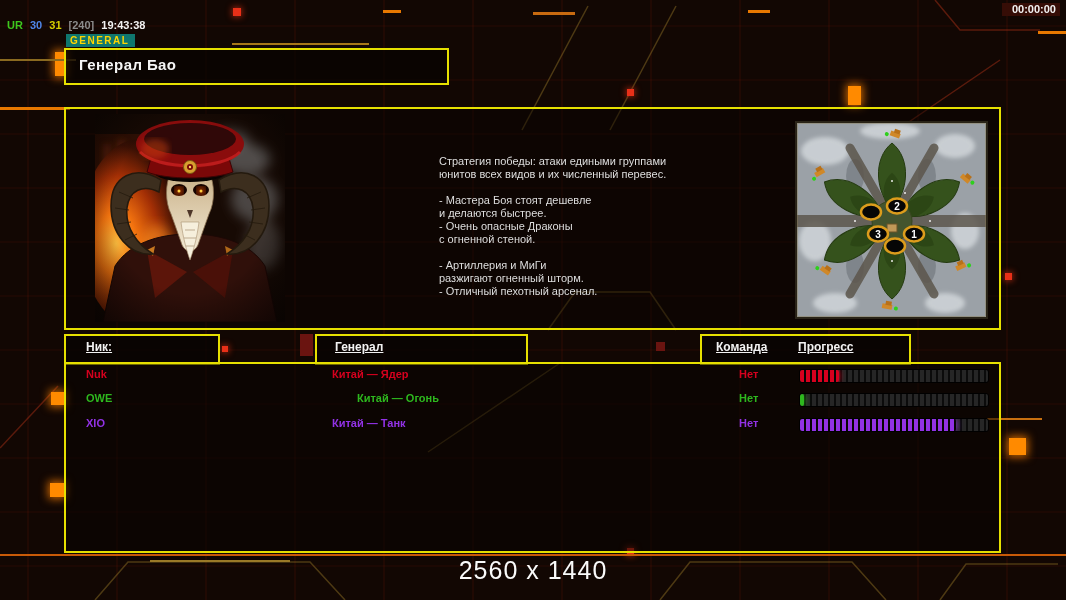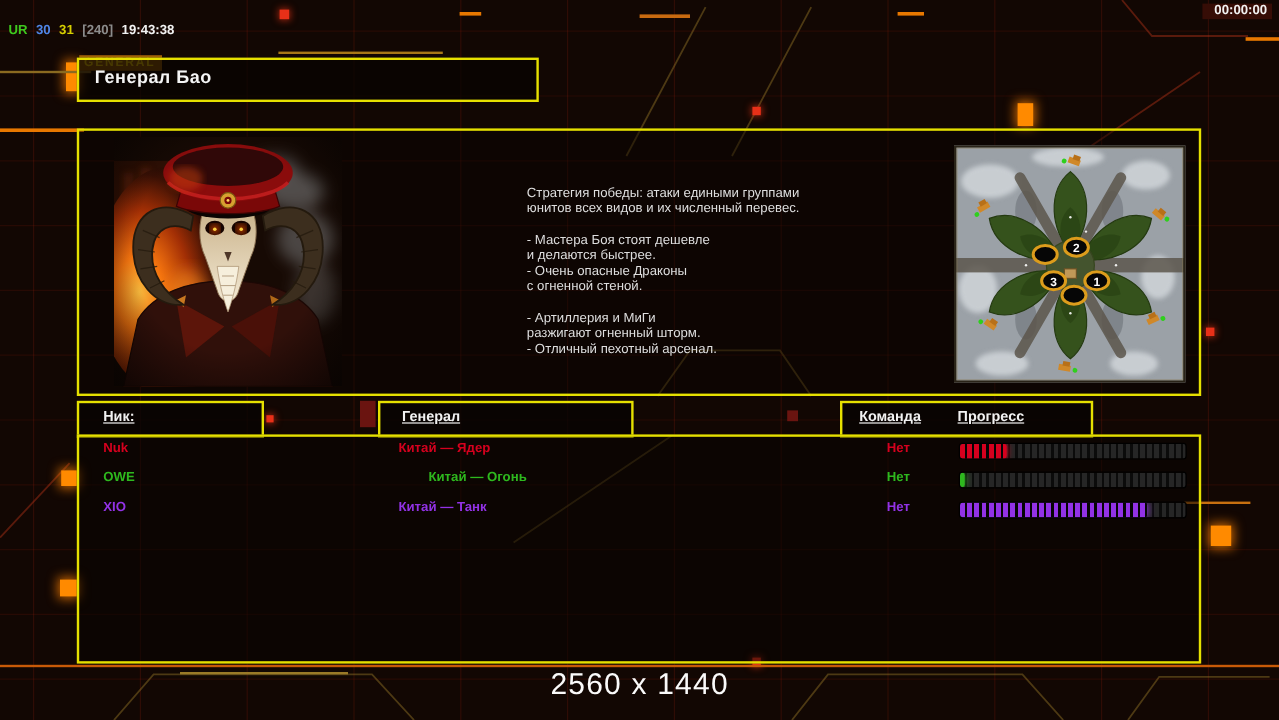--- a/index.html
+++ b/index.html
@@ -7,21 +7,21 @@
           font-family:"Liberation Sans",sans-serif;}
   svg text{font-family:"Liberation Sans",sans-serif;}
   .abs{position:absolute;}
   
   #topbar{position:absolute;left:0;top:0;width:100%;height:20px;font-size:11px;font-weight:bold;}
   #topbar .seg{margin-right:4px;}
   #session-stats{position:absolute;left:7px;top:19px;}
   #match-timer{position:absolute;right:6px;top:3px;color:#f2f2f2;background:#360d06;padding:0 4px 1px 10px;}
   .c-green{color:#3ec81e}.c-blue{color:#4f86e8}.c-yellow{color:#d6ce00}.c-gray{color:#8c8c8c}.c-white{color:#f2f2f2}
   
-  #general-tab{position:absolute;left:66px;top:46px;background:#a16207;color:#ffd400;
+  #general-tab{position:absolute;left:66px;top:34px;background:#0f766e;color:#ffd400;
                font-size:10px;font-weight:bold;letter-spacing:1.5px;padding:1px 6px 1px 4px;}
   #title-box{position:absolute;left:64px;top:48px;width:368px;height:27px;border:2px solid #e6e000;
              background:rgba(8,4,2,.75);color:#f5f5f5;font-size:15px;font-weight:bold;
              padding:6px 0 0 13px;letter-spacing:.4px;}
   
   #main-panel{position:absolute;left:64px;top:107px;width:933px;height:219px;border:2px solid #e6e000;
               background:rgba(8,4,2,.45);}
   #portrait{position:absolute;left:29px;top:5px;width:190px;height:208px;background:#170a04;}
   #strategy-text{position:absolute;left:373px;top:46px;width:250px;color:#dedede;font-size:11px;
                  line-height:13px;white-space:pre-line;}

